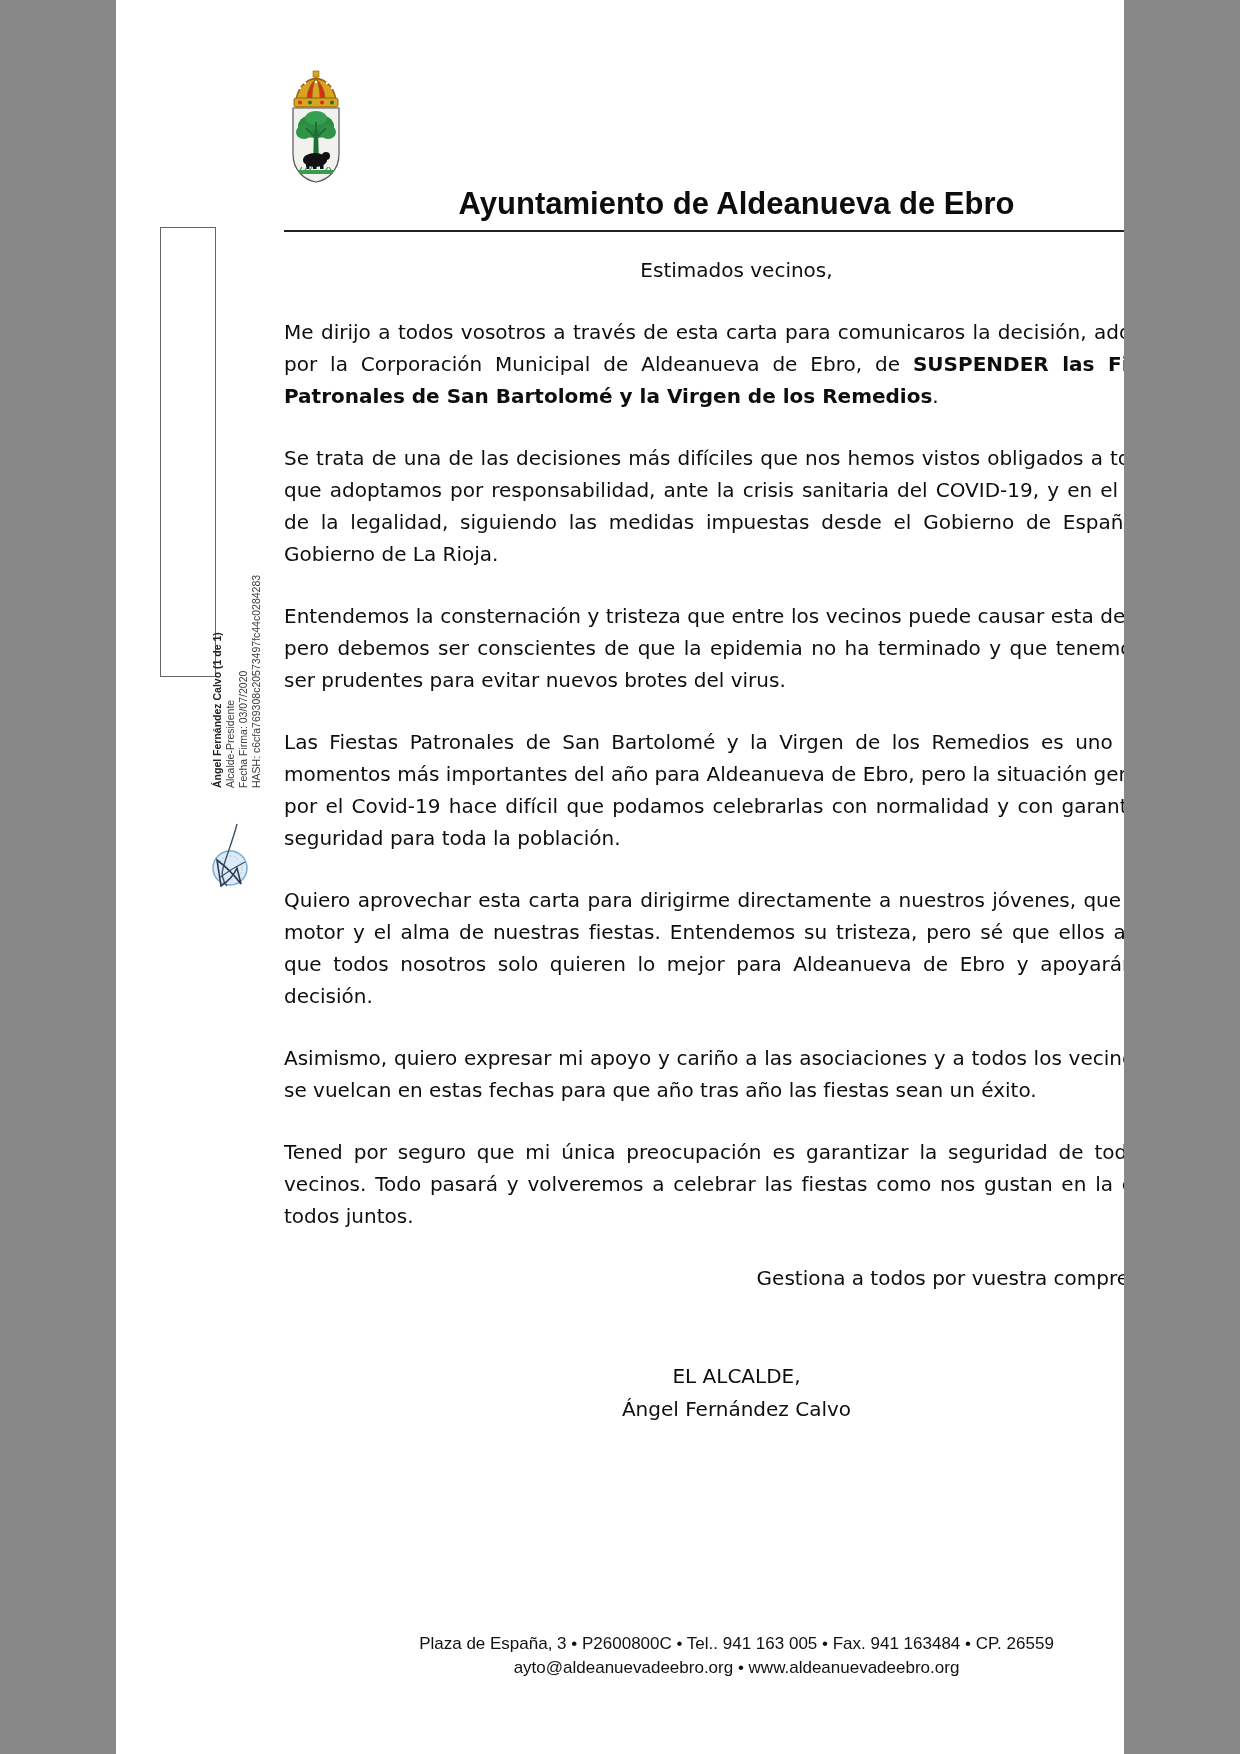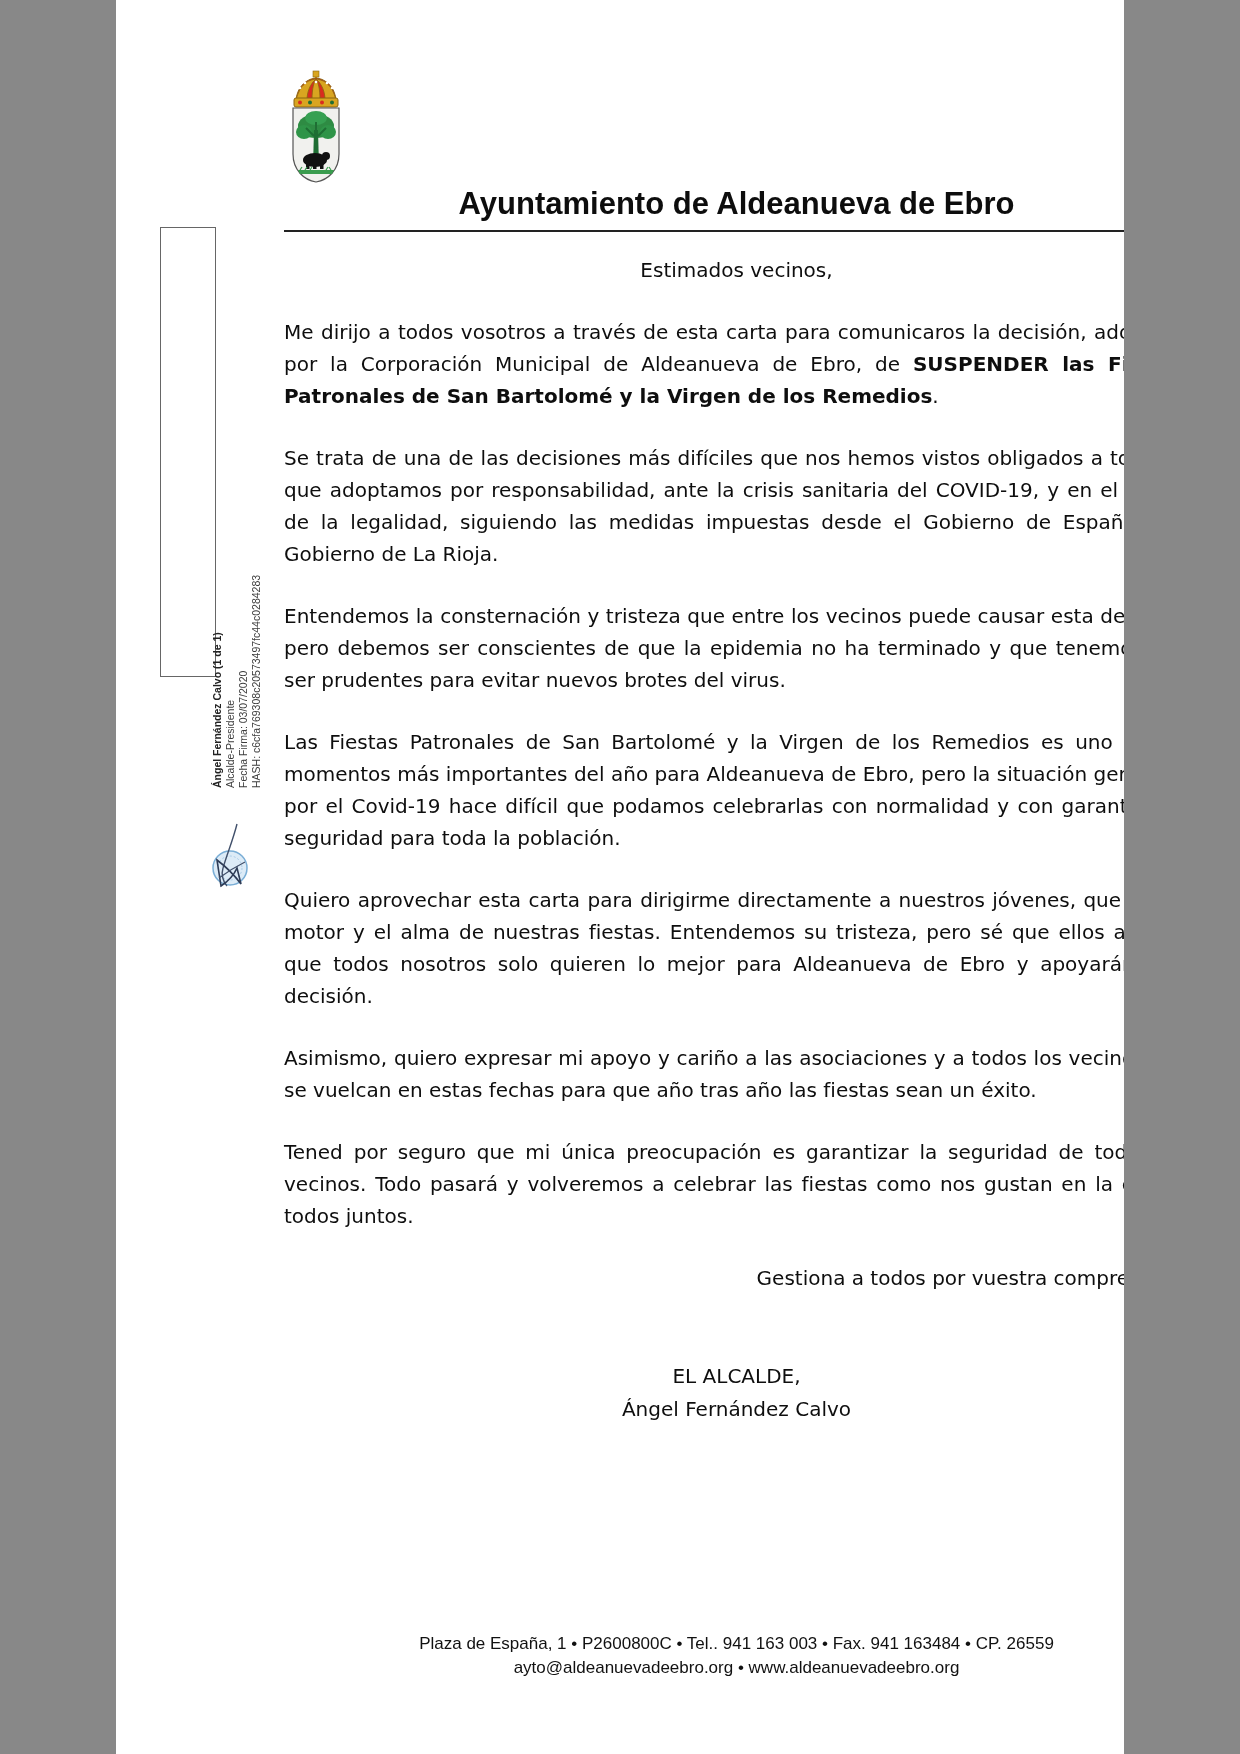--- a/index.html
+++ b/index.html
@@ -135,21 +135,21 @@
     <p>Asimismo, quiero expresar mi apoyo y cariño a las asociaciones y a todos los vecinos que se vuelcan en estas fechas para que año tras año las fiestas sean un éxito.</p>
     <p>Tened por seguro que mi única preocupación es garantizar la seguridad de todos los vecinos. Todo pasará y volveremos a celebrar las fiestas como nos gustan en la calle y todos juntos.</p>
     <p class="closing">Gestiona a todos por vuestra comprensión.</p>
     <div class="signoff">
       <div>EL ALCALDE,</div>
       <div>Ángel Fernández Calvo</div>
     </div>
   </div>
 
   <div class="footer">
-    <div>Plaza de España, 1 •  P2600800C •  Tel.. 941 163 003 •  Fax. 941 163484 •  CP. 26559</div>
+    <div>Plaza de España, 3 •  P2600800C •  Tel.. 941 163 005 •  Fax. 941 163484 •  CP. 26559</div>
     <div>ayto@aldeanuevadeebro.org •  www.aldeanuevadeebro.org</div>
   </div>
 
   <div class="sig-box">
     <svg class="stamp" viewBox="0 0 52 82" aria-hidden="true">
       <circle cx="23" cy="48" r="17" fill="#dcebf7" stroke="#7aaed6" stroke-width="1.5"></circle>
       <circle cx="23" cy="48" r="12" fill="none" stroke="#9cc3e2" stroke-width="0.8" stroke-dasharray="2 2"></circle>
       <path d="M30 4 C26 20 20 34 16 48 C14 54 16 62 20 66" fill="none" stroke="#41506b" stroke-width="1.4"></path>
       <path d="M10 40 C18 46 28 56 34 64 L30 48 C27 55 20 62 14 66 Z" fill="none" stroke="#2e3c57" stroke-width="1.6"></path>
       <path d="M12 58 C20 52 30 46 38 42" fill="none" stroke="#41506b" stroke-width="1.2"></path>

